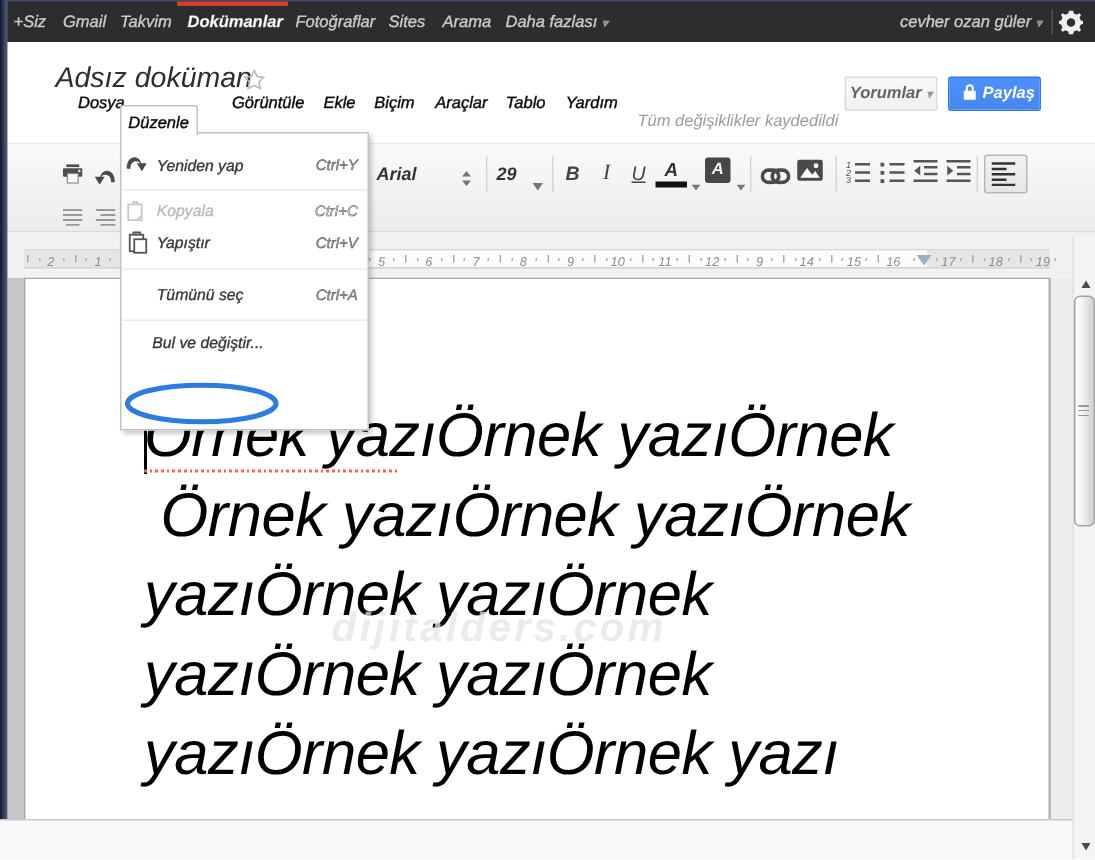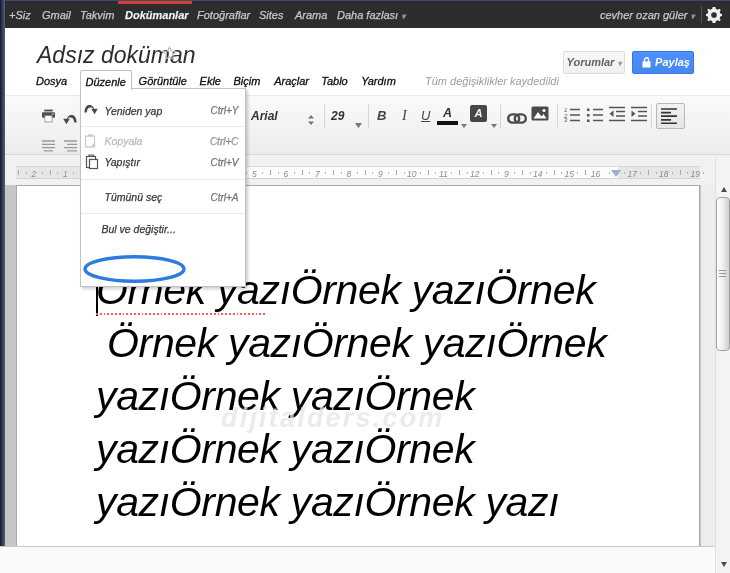--- a/index.html
+++ b/index.html
@@ -13,25 +13,25 @@
 
 #topbar { left:0; top:0; width:730px; height:28px; background:#2d2d2d; border-top:1px solid #3c4a6d; z-index:40; }
 #topbar .it { position:absolute; top:8px; font-size:11px; color:#c9c9c9; -webkit-text-stroke:0.25px #c9c9c9; white-space:nowrap; }
 #redtab { position:absolute; left:118px; top:0; width:74px; height:3px; background:#d43f2d; }
 #gearwrap { position:absolute; left:706px; top:6px; }
 #topdiv { position:absolute; left:701px; top:5px; width:1px; height:17px; background:#525252; }
 .caretdn { font-size:8px; color:#8a8a8a; }
 
 
 #header { left:5px; top:28px; width:725px; height:67px; background:#fff; z-index:10; }
-#title { position:absolute; left:32px; top:14px; font-size:23px; color:#2d2d2d; }
+#title { position:absolute; left:32px; top:14px; font-size:19px; color:#2d2d2d; }
 #star { position:absolute; left:157px; top:18px; }
 #btn-comments { position:absolute; left:558px; top:23px; width:62px; height:23px; background:linear-gradient(#f8f8f8,#f0f0f0); border:1px solid #dcdcdc; border-radius:2px; font-size:11px; font-weight:bold; color:#636363; text-align:center; line-height:21px; }
 #btn-share { padding-left:6px; position:absolute; left:627px; top:23px; width:62px; height:23px; background:linear-gradient(#4d90fe,#4787ed); border:1px solid #3079ed; border-radius:2px; font-size:11px; font-weight:bold; color:#fff; text-align:center; line-height:21px; }
-#menubar .m { position:absolute; top:47px; font-size:11px; color:#000; -webkit-text-stroke:0.3px #222; }
+#menubar .m { position:absolute; top:35px; font-size:11px; color:#000;margin-left:16px; -webkit-text-stroke:0.3px #222; }
 #savedmsg { position:absolute; left:420px; top:47px; font-size:11px; color:#9c9c9c; }
 
 
 #toolbar { left:5px; top:95px; width:725px; height:60px; background:linear-gradient(#fafafa,#ececec); border-top:1px solid #e9e9e9; border-bottom:1px solid #d8d8d8; z-index:5; }
 .tsep { position:absolute; width:1px; height:24px; top:104px; background:#d5d5d5; z-index:6; }
 .tb { position:absolute; z-index:6; }
 
 
 #ruler { left:5px; top:155px; width:725px; height:30px; background:#f1f1f1; z-index:5; }
 #rband { position:absolute; left:10.5px; top:10.5px; width:684px; height:13.5px; background:#e6e6e6; border-top:1px solid #d8d8d8; border-bottom:1px solid #d4d4d4; }

